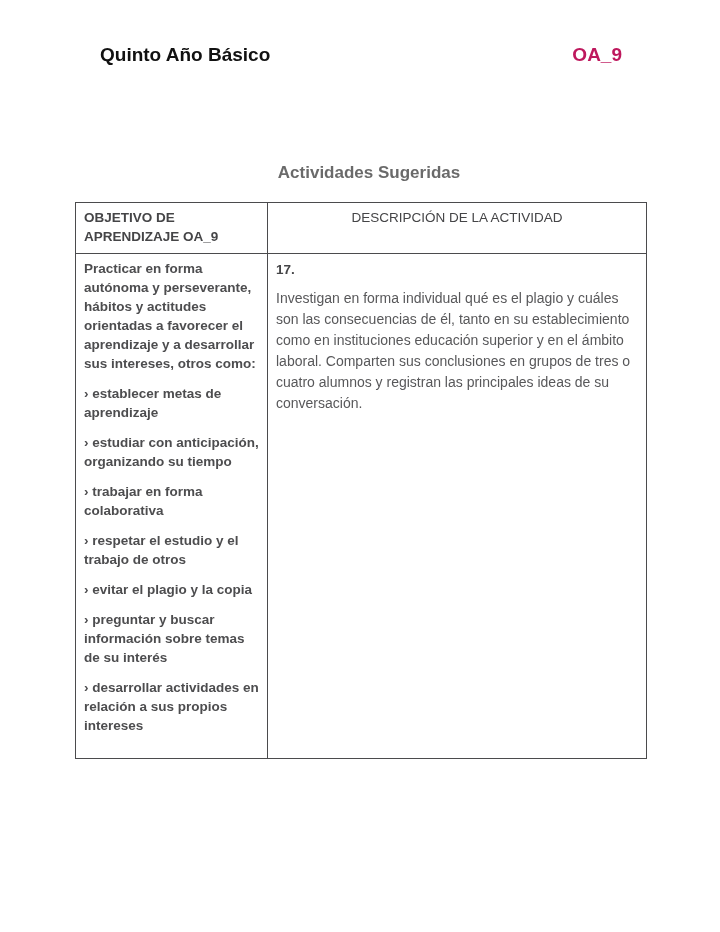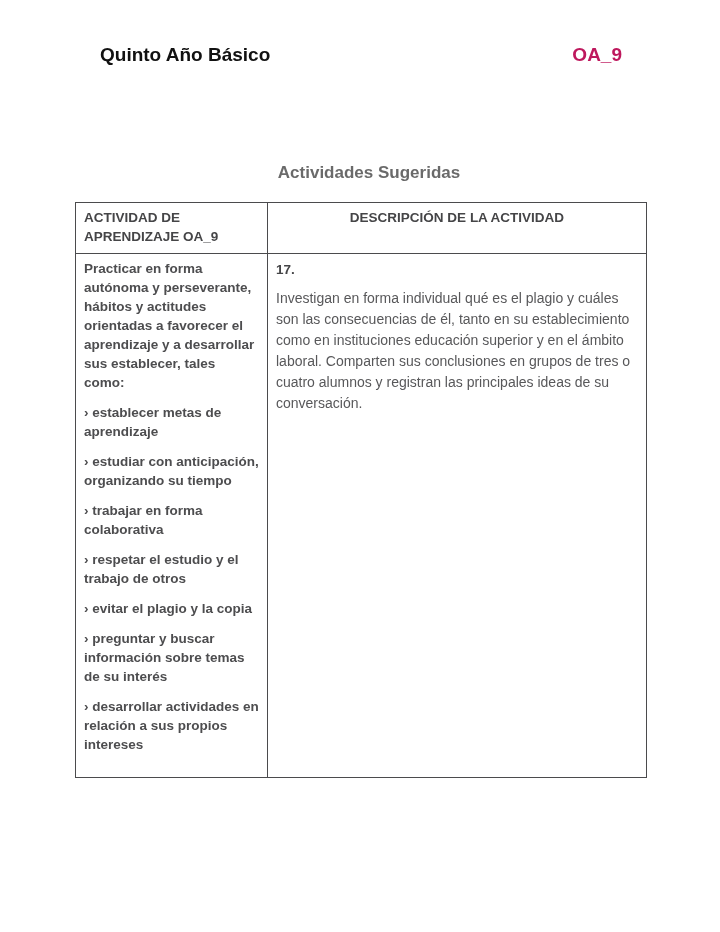--- a/index.html
+++ b/index.html
@@ -68,21 +68,21 @@
     font-size: 13.5px;
     line-height: 19px;
     font-weight: bold;
     color: #454547;
     text-align: left;
     height: 48px;
   }
   th.desc-header {
     font-size: 13.5px;
     line-height: 19px;
-    font-weight: bold;
+    font-weight: normal;
     color: #454547;
     text-align: center;
   }
   td.objective-cell {
     font-size: 13.5px;
     line-height: 19px;
     font-weight: bold;
     color: #4d4d4f;
     height: 505px;
   }
@@ -114,28 +114,28 @@
 
 <h2 class="section-title">Actividades Sugeridas</h2>
 
 <table class="activity-table">
   <colgroup>
       <col class="c1">
       <col class="c2">
     </colgroup>
   <thead>
     <tr>
-      <th class="obj-header">ACTIVIDAD DE APRENDIZAJE OA_9</th>
+      <th class="obj-header">OBJETIVO DE APRENDIZAJE OA_9</th>
       <th class="desc-header">DESCRIPCIÓN DE LA ACTIVIDAD</th>
     </tr>
   </thead>
   <tbody>
     <tr>
       <td class="objective-cell">
-        <div class="objective-intro">Practicar en forma autónoma y perseverante, hábitos y actitudes orientadas a favorecer el aprendizaje y a desarrollar sus establecer, tales como:</div>
+        <div class="objective-intro">Practicar en forma autónoma y perseverante, hábitos y actitudes orientadas a favorecer el aprendizaje y a desarrollar sus intereses, otros como:</div>
         <div class="objective-item">› establecer metas de aprendizaje</div>
         <div class="objective-item">› estudiar con anticipación, organizando su tiempo</div>
         <div class="objective-item">› trabajar en forma colaborativa</div>
         <div class="objective-item">› respetar el estudio y el trabajo de otros</div>
         <div class="objective-item">› evitar el plagio y la copia</div>
         <div class="objective-item">› preguntar y buscar información sobre temas de su interés</div>
         <div class="objective-item">› desarrollar actividades en relación a sus propios intereses</div>
       </td>
       <td class="activity-cell">
         <div class="activity-number">17.</div>

